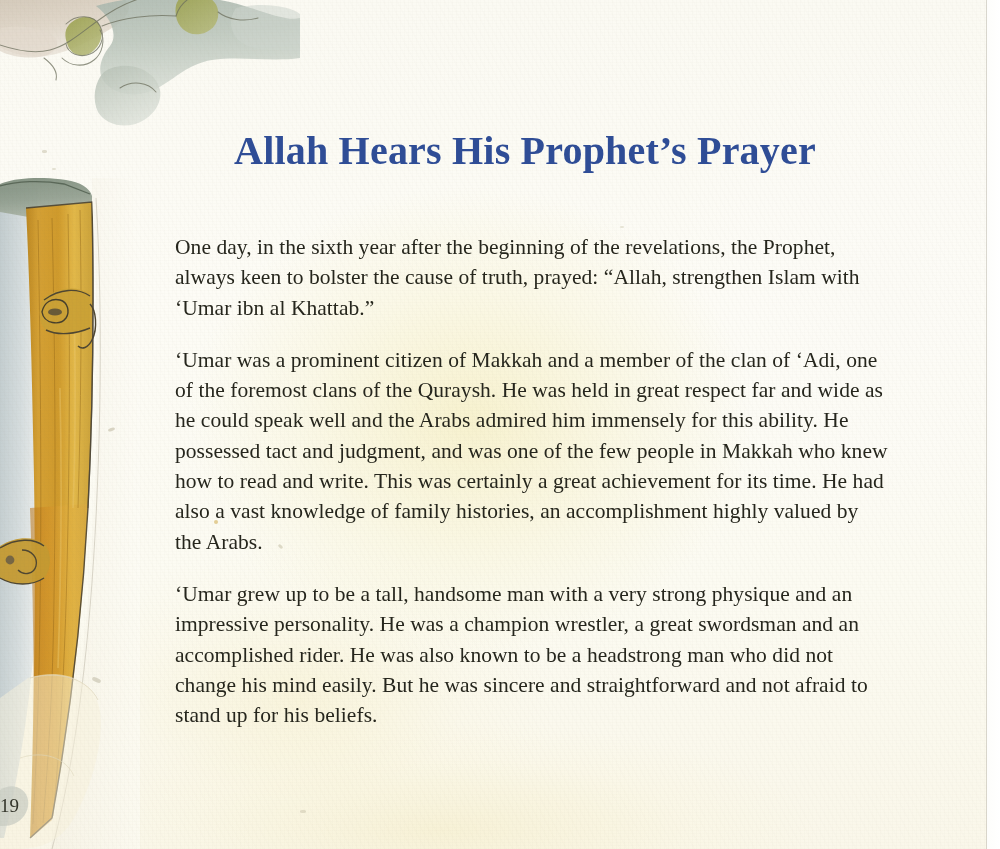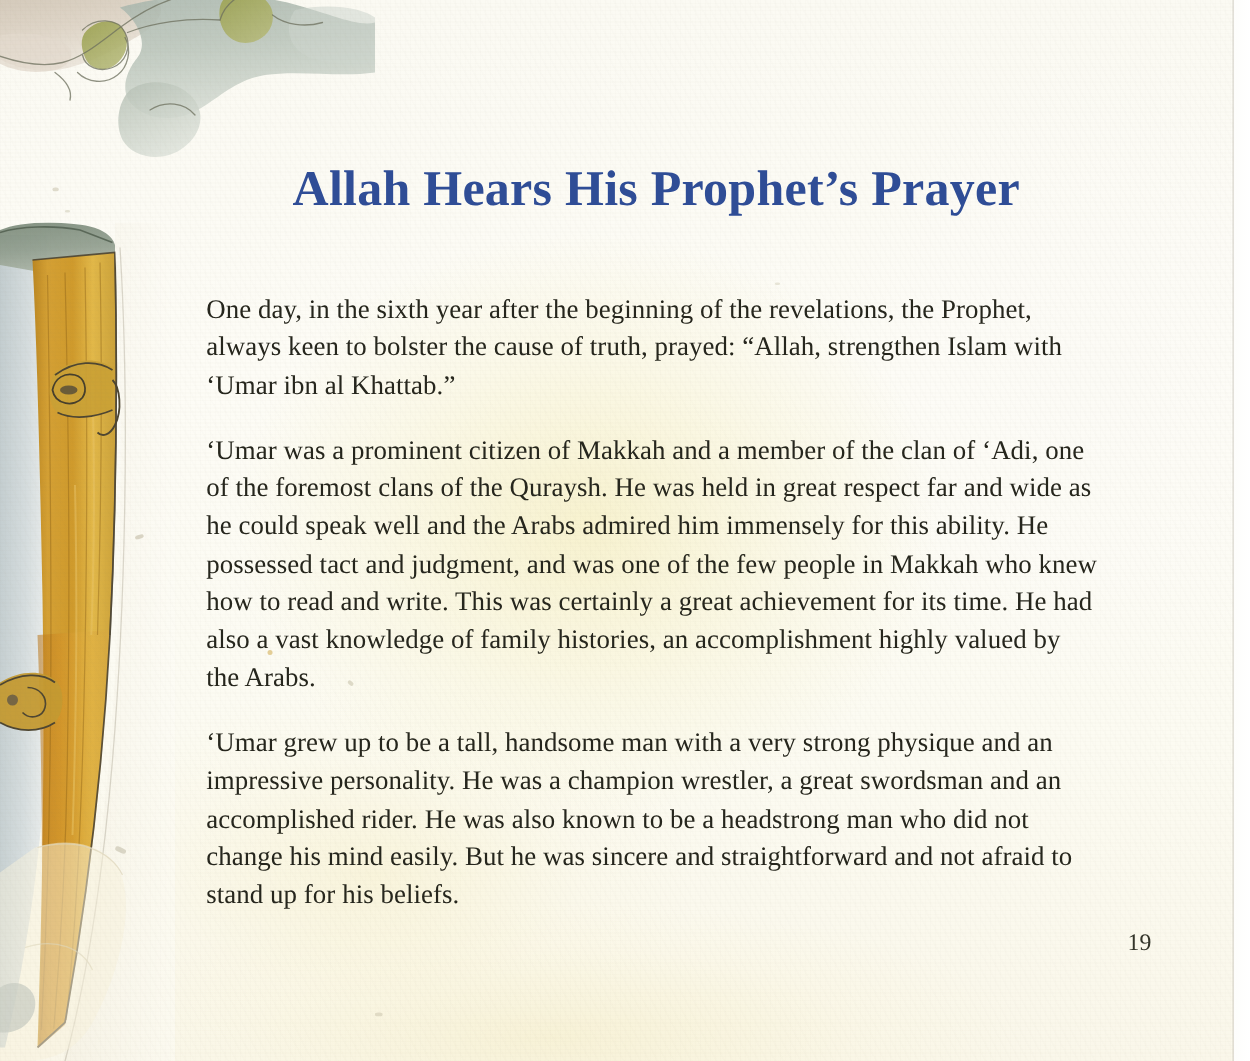--- a/index.html
+++ b/index.html
@@ -72,39 +72,39 @@
     text-align: center;
     font-size: 40px;
     line-height: 48px;
     letter-spacing: .2px;
     color: #2f4d96;
     white-space: nowrap;
   }
 
   .body-copy {
     position: absolute;
-    left: 165px;
+    left: 175px;
     top: 232px;
     width: 714px;
     font-size: 21.5px;
     line-height: 30.3px;
     color: #26261d;
     letter-spacing: .05px;
   }
   .body-copy p {
     margin: 0 0 22px 0;
   }
   .body-copy p:last-child { margin-bottom: 0; }
 
   .page-number {
     position: absolute;
     left: 0;
-    top: 744px;
+    top: 795px;
     width: 921px;
-    text-align: right;
+    text-align: left;
     font-size: 19px;
     color: #34352b;
   }
 
   
   .fleck { position: absolute; border-radius: 40%; pointer-events: none; }
 </style>
 </head>
 <body>
 

